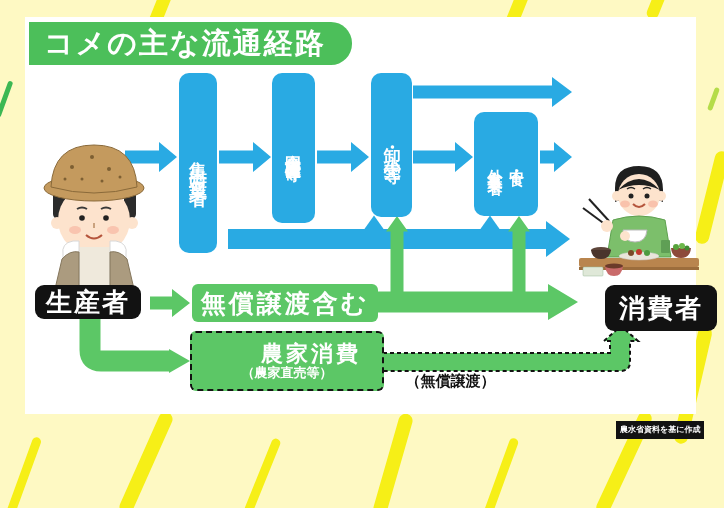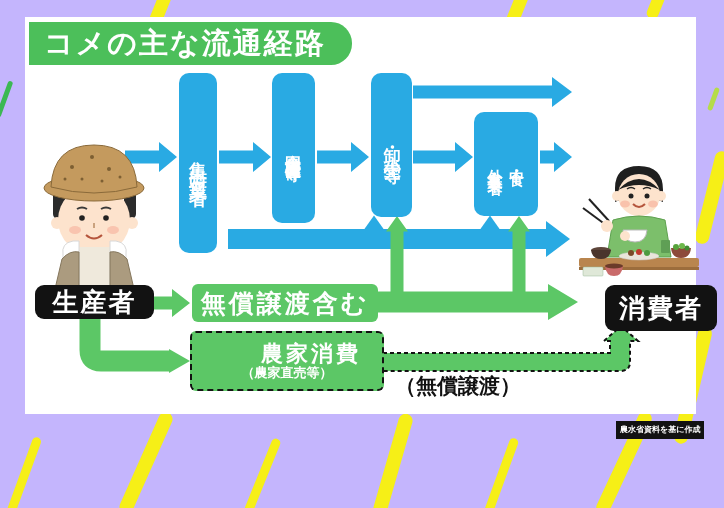--- a/index.html
+++ b/index.html
@@ -1,18 +1,18 @@
 <!DOCTYPE html>
 <html><head>
 <meta charset="utf-8">
 <style>
   html,body{margin:0;padding:0;background:#2e2e2e;}
   .stage{
     position:relative;width:724px;height:508px;overflow:hidden;
-    background:#c4b5fd;
+    background:#fef9c3;
     font-family:"Liberation Sans","DejaVu Sans",sans-serif;
   }
   .stripe{position:absolute;background:#f6ef17;border-radius:8px;}
   .accent{position:absolute;border-radius:4px;}
   .panel{position:absolute;left:25px;top:17px;width:671px;height:397px;background:#ffffff;}
   .arrows{position:absolute;left:0;top:0;}
   .title-box{
     position:absolute;left:29px;top:22px;width:323px;height:43px;
     background:#4cbf5a;border-radius:0 21px 21px 0;
     display:flex;align-items:center;
@@ -41,25 +41,25 @@
   .chokubai{left:192px;top:284px;width:186px;height:38px;}
   .chokubai span{color:#fff;font-weight:bold;font-size:25px;letter-spacing:3px;}
   .shohi{left:190px;top:331px;width:190px;height:56px;border:2px dashed #121212;}
   .shohi .main{color:#fff;font-weight:bold;font-size:22px;letter-spacing:3px;line-height:1.1;margin-left:48px;}
   .shohi .sub{color:#fff;font-weight:bold;font-size:13px;letter-spacing:0px;line-height:1.1;}
   .black-label{
     position:absolute;background:#121212;border-radius:9px;
     display:flex;align-items:center;justify-content:center;
     color:#fff;font-weight:bold;font-size:26px;letter-spacing:2px;
   }
-  .producer{left:35px;top:285px;width:119px;height:34px;}
+  .producer{left:35px;top:285px;width:106px;height:34px;}
   .consumer{left:605px;top:285px;width:112px;height:46px;}
   .musho{
-    position:absolute;left:395px;top:372px;width:145px;height:22px;
-    color:#121212;font-weight:bold;font-size:21px;text-align:left;
+    position:absolute;left:378px;top:372px;width:145px;height:22px;
+    color:#121212;font-weight:bold;font-size:15px;text-align:center;
   }
   .source{
     position:absolute;left:616px;top:402px;height:12px;background:#121212;
     color:#fff;font-size:8px;font-weight:bold;line-height:12px;padding:3px 4px;white-space:nowrap;margin-top:19px;
   }
   .illus{position:absolute;}
 </style>
 </head>
 <body>
 

